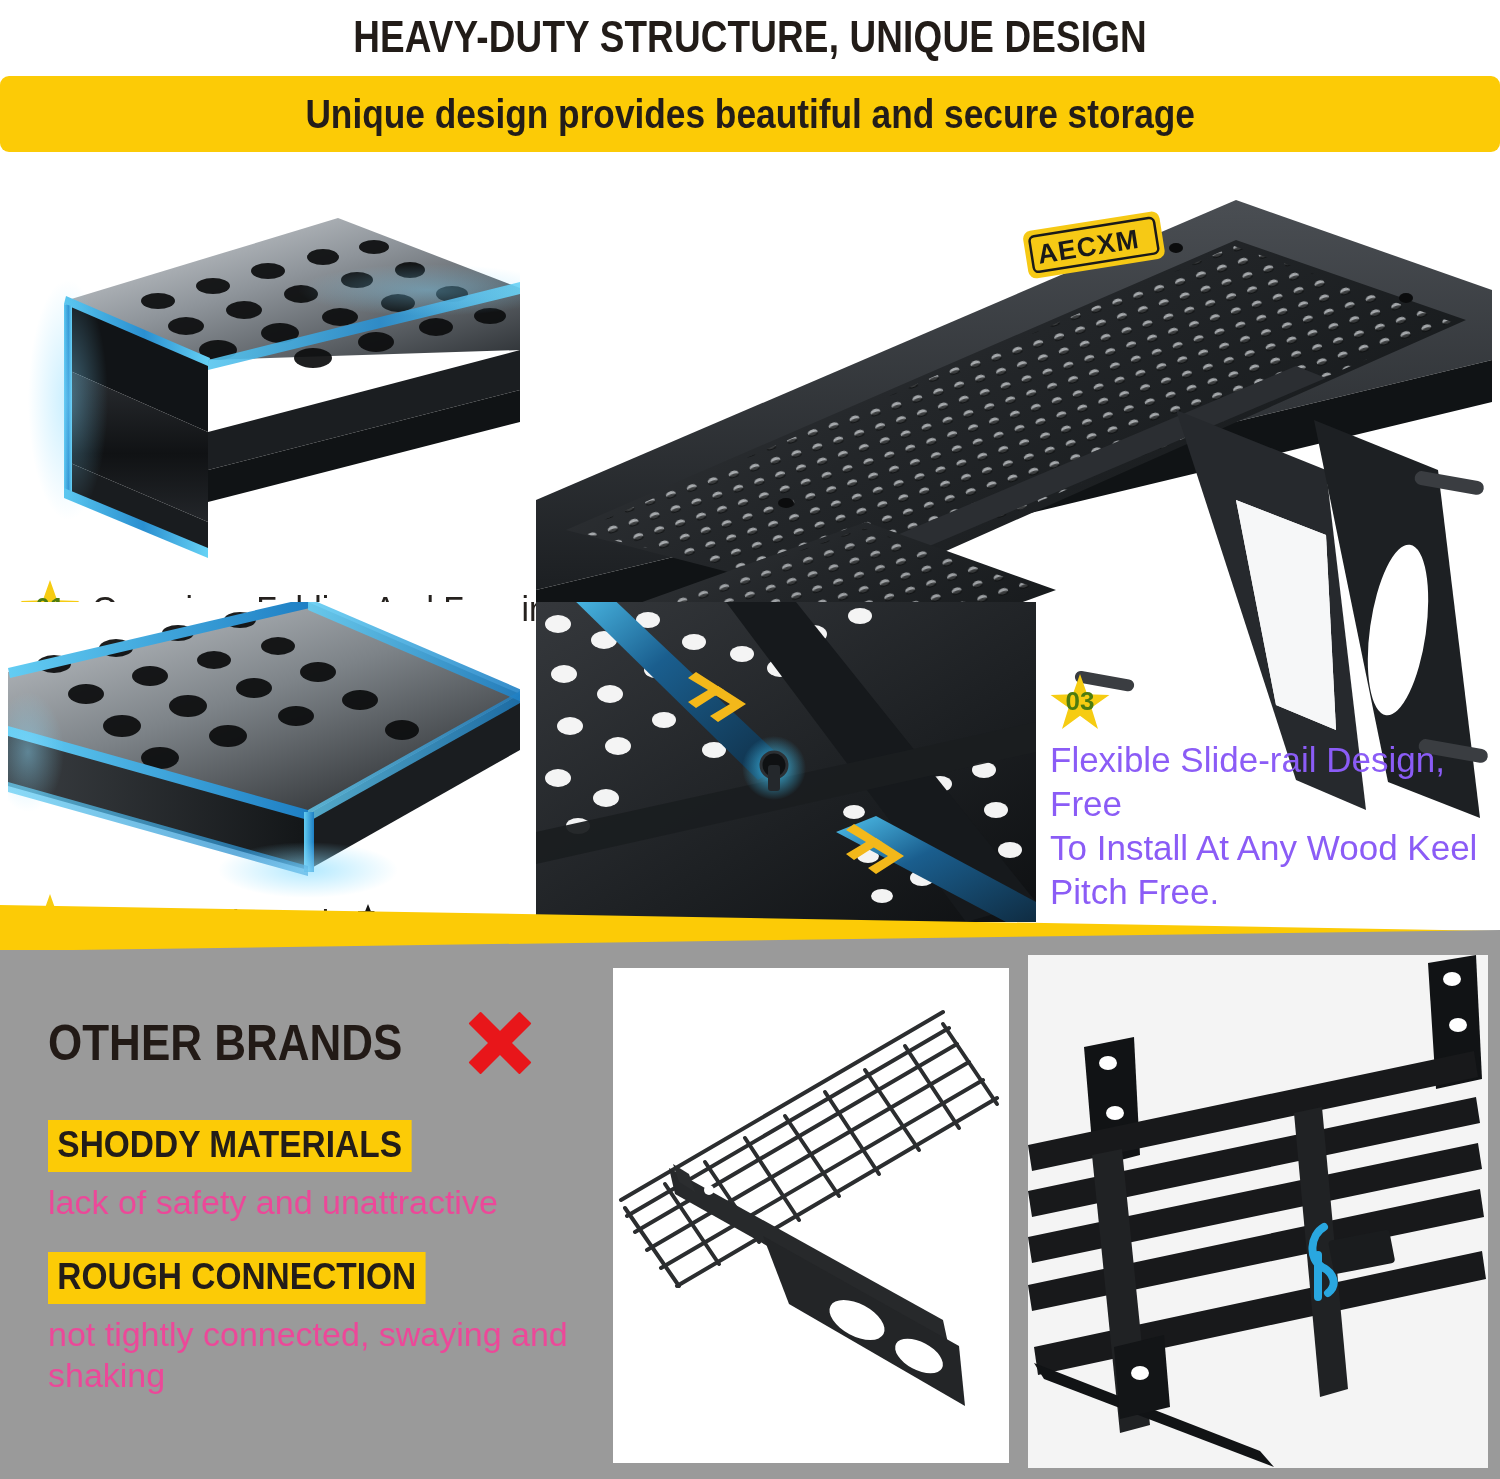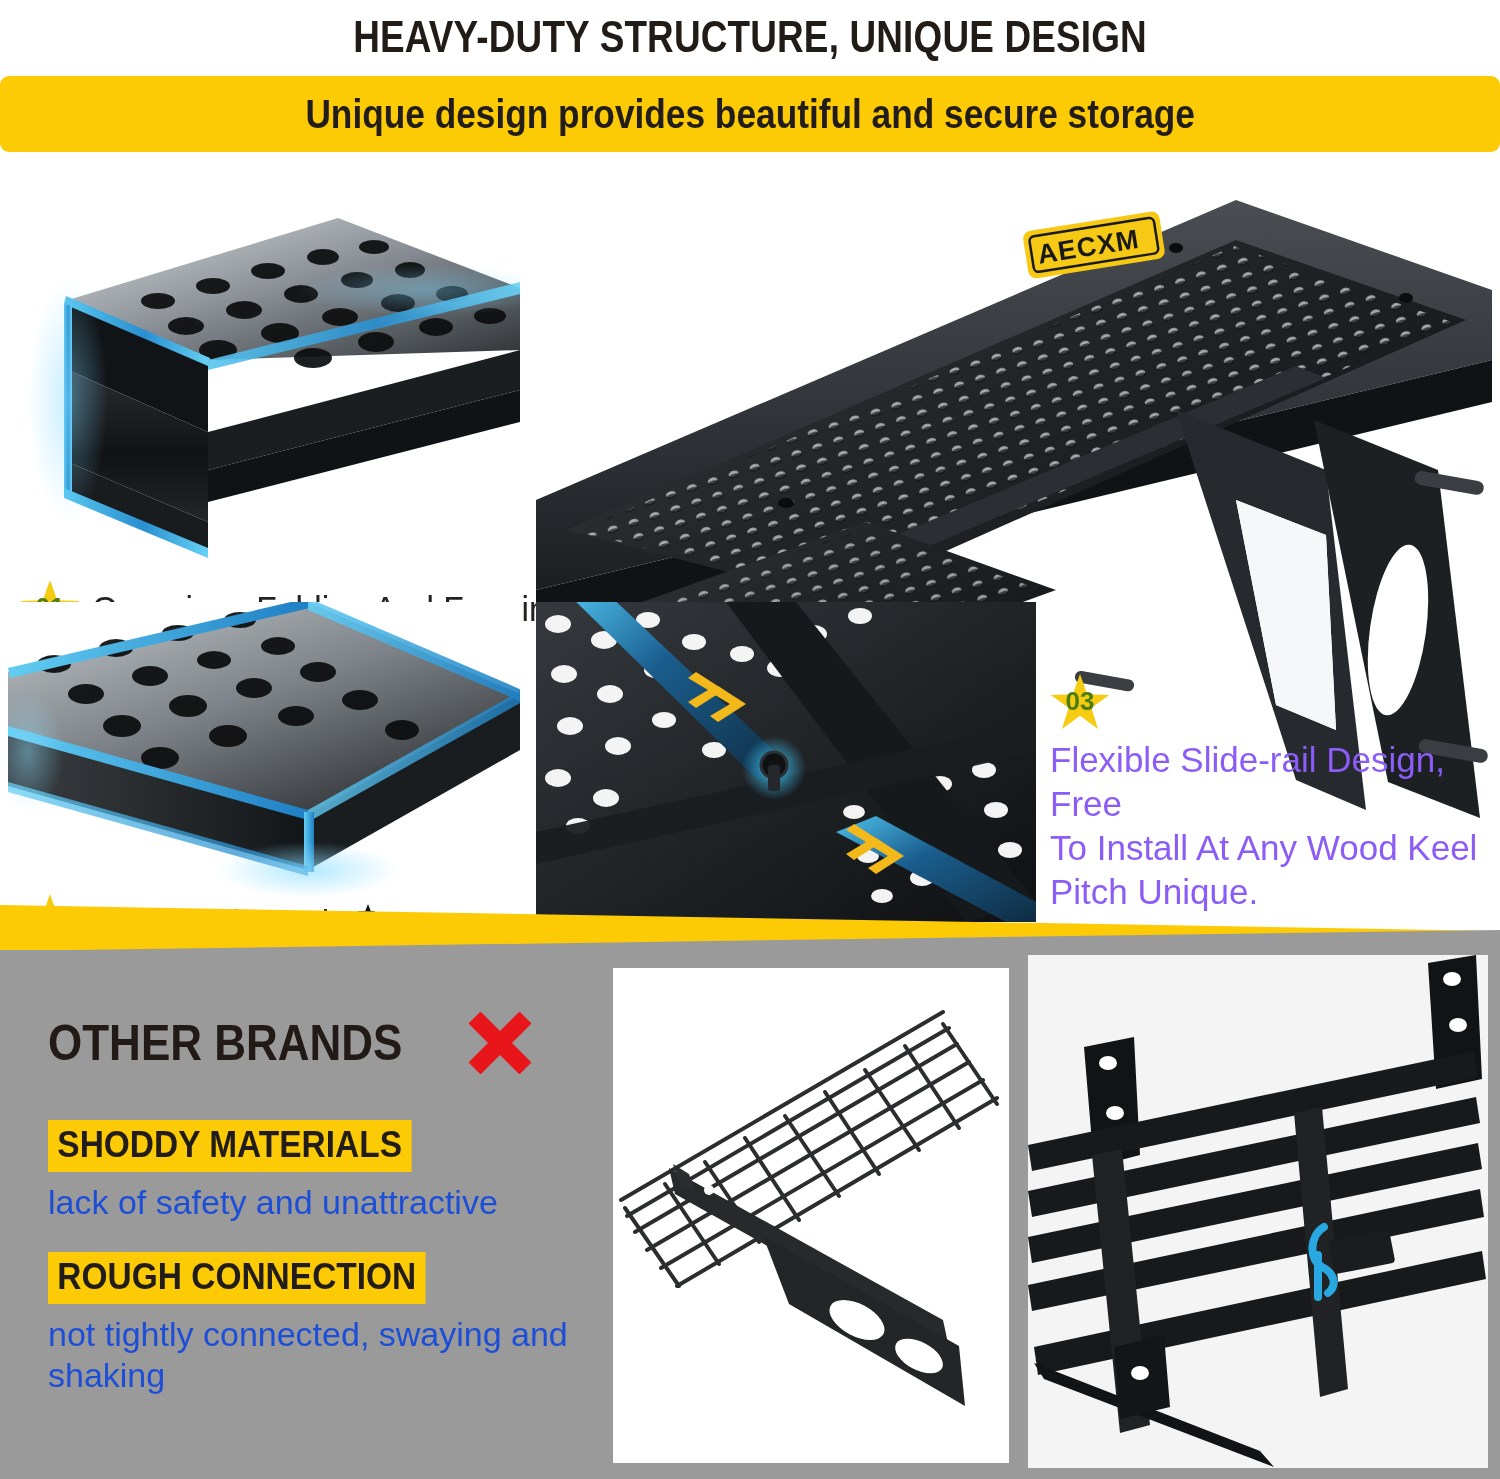--- a/index.html
+++ b/index.html
@@ -108,21 +108,21 @@
   .x-mark span.a { transform:translate(-50%,-50%) rotate(45deg); }
   .x-mark span.b { transform:translate(-50%,-50%) rotate(-45deg); }
 
   .con-block { position:absolute; left:48px; }
   .con-head {
     display:inline-block; background:#FCCB06; color:#231d19;
     font-size:36px; font-weight:bold; padding:4px 10px 6px 10px;
     transform:scaleX(.93); transform-origin:left center; white-space:nowrap;
   }
   .con-body {
-    font-size:34px; color:#1d4ed8; margin-top:10px; line-height:1.22;
+    font-size:34px; color:#ec4899; margin-top:10px; line-height:1.22;
     max-width:560px;
   }
   #con1 { top:1120px; }
   #con2 { top:1252px; }
 
   
   .photo { position:absolute; overflow:hidden; }
   #photo1 { left:613px; top:968px; width:396px; height:495px; background:#ffffff; }
   #photo2 { left:1028px; top:955px; width:460px; height:513px; background:#f2f2f2; }
 
@@ -439,21 +439,21 @@
     </div>
 
     <div id="cap03">
       <div class="star">
         <div class="shape"></div>
         <div class="num">03</div>
       </div>
       <div class="cap03-lines">
         <div>Flexible Slide-rail Design, Free</div>
         <div>To Install At Any Wood Keel</div>
-        <div>Pitch Unique.</div>
+        <div>Pitch Free.</div>
       </div>
     </div>
   </div>
 
   <div class="divider"></div>
   <div class="gray-top-fill"></div>
 
   <div class="bottom-section"></div>
 
   <div class="brand-title">

